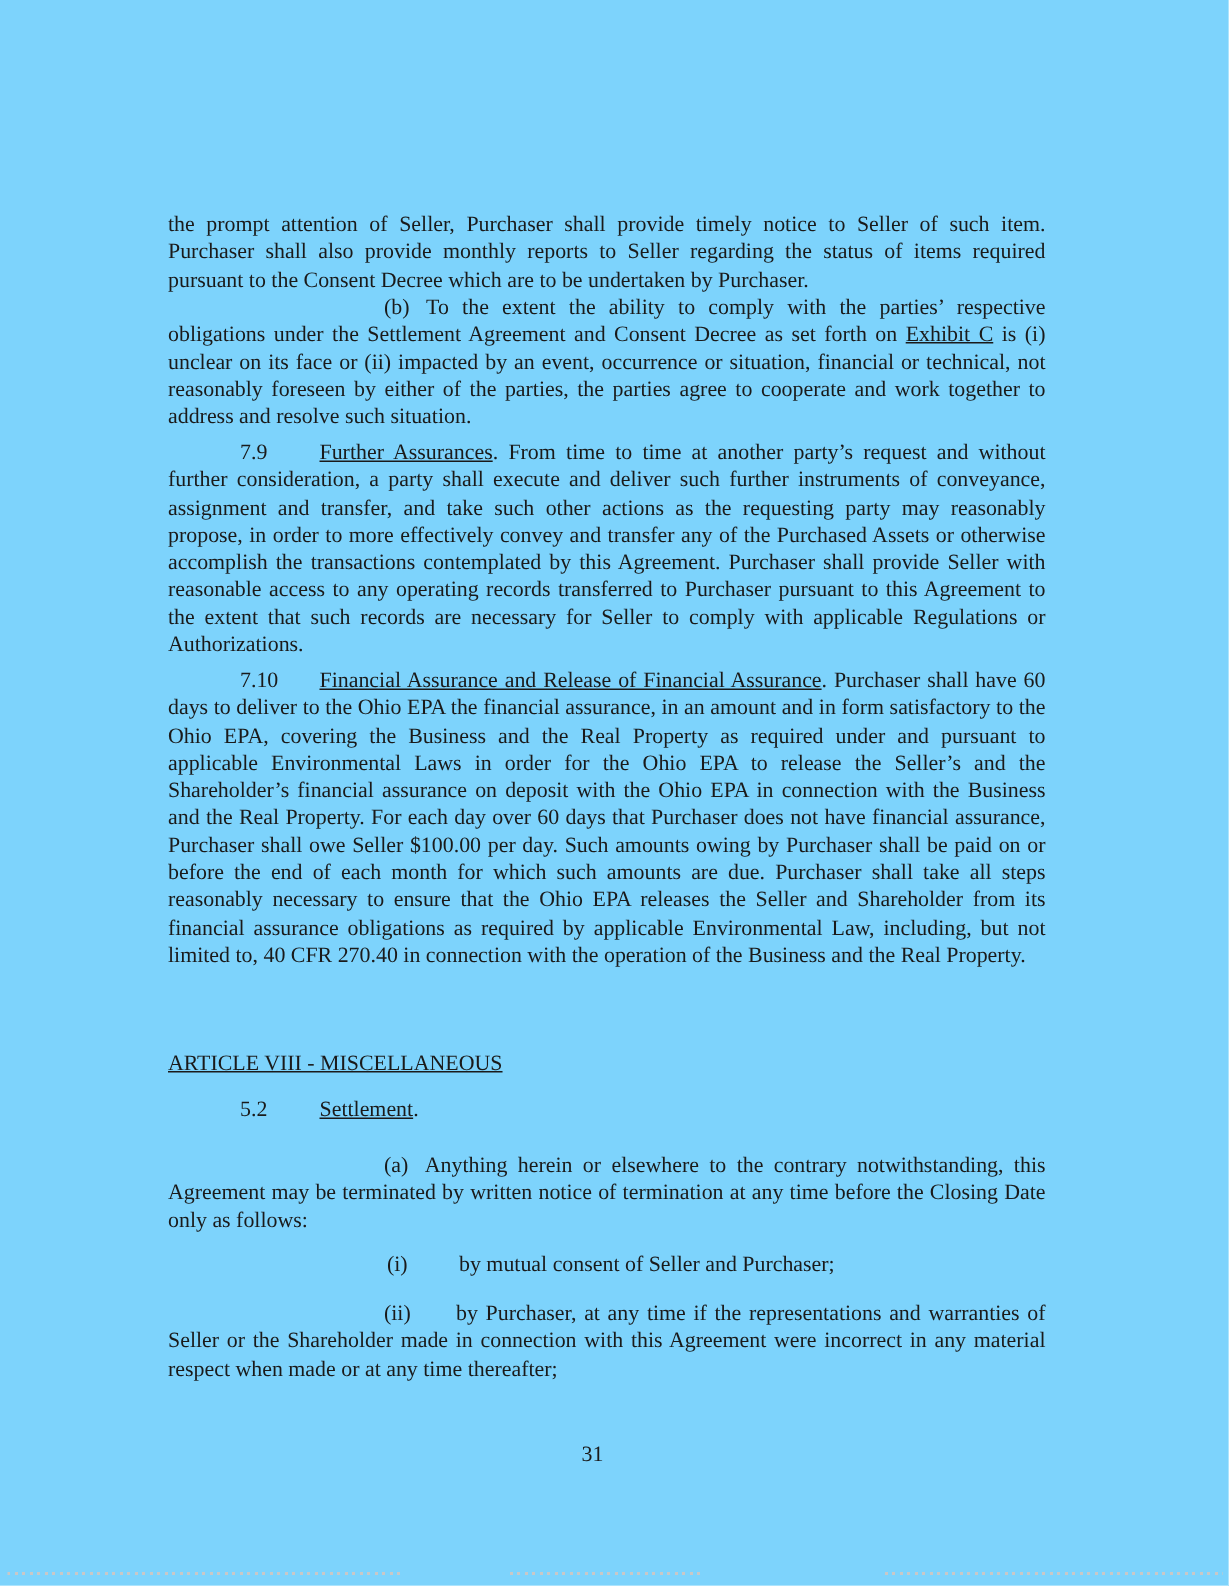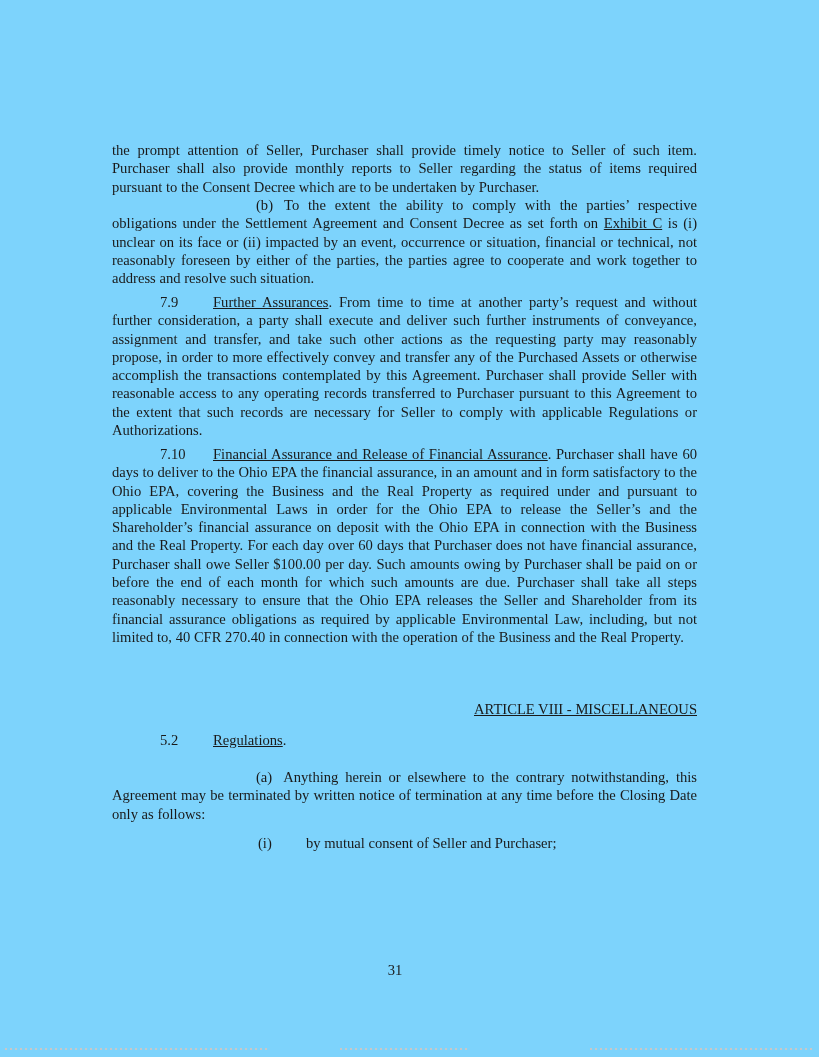--- a/index.html
+++ b/index.html
@@ -6,45 +6,46 @@
     body { width: 819px; height: 1057px; position: relative; overflow: hidden; }
     .page {
       position: absolute; left: 0; top: 0; width: 819px; height: 1057px;
       background: #7dd3fc; color: #1a1a1a;
       font-family: "Liberation Serif", serif; font-size: 14.6px; line-height: 18.3px; text-decoration: underline;
     }
     .para { position: absolute; left: 112px; width: 585px; margin: 0; text-align: justify; }
     .ind1 { display: inline-block; width: 48px; }
     .num { display: inline-block; width: 53px; }
     .u { text-decoration: underline; }
-    .heading { position: absolute; left: 112px; width: 585px; text-align: right; }
+    .heading { position: absolute; left: 112px; width: 585px; text-align: left; }
     .item-line { position: absolute; }
     .pagenum { position: absolute; left: 0; width: 790px; top: 961px; text-align: center; font-size: 14.6px; }
     .scanline { position: absolute; top: 1048px; height: 2px; background: repeating-linear-gradient(90deg, #c8c8c8 0 2px, transparent 2px 5px); }
   </style>
 </head>
 <body>
 
 <div class="page">
 
   <p class="para" style="top:141px;">the prompt attention of Seller, Purchaser shall provide timely notice to Seller of such item. Purchaser shall also provide monthly reports to Seller regarding the status of items required pursuant to the Consent Decree which are to be undertaken by Purchaser.</p>
 
   <p class="para" style="top:196px;"><span style="display:inline-block;width:144px;"></span><span>(b)</span><span style="display:inline-block;width:11px;"></span><span>To the extent the ability to comply with the parties’ respective obligations under the Settlement Agreement and Consent Decree as set forth on </span><span class="u">Exhibit C</span><span> is (i) unclear on its face or (ii) impacted by an event, occurrence or situation, financial or technical, not reasonably foreseen by either of the parties, the parties agree to cooperate and work together to address and resolve such situation.</span></p>
 
   <p class="para" style="top:293px;"><span class="ind1"></span><span class="num">7.9</span><span class="u">Further Assurances</span><span>. From time to time at another party’s request and without further consideration, a party shall execute and deliver such further instruments of conveyance, assignment and transfer, and take such other actions as the requesting party may reasonably propose, in order to more effectively convey and transfer any of the Purchased Assets or otherwise accomplish the transactions contemplated by this Agreement. Purchaser shall provide Seller with reasonable access to any operating records transferred to Purchaser pursuant to this Agreement to the extent that such records are necessary for Seller to comply with applicable Regulations or Authorizations.</span></p>
 
   <p class="para" style="top:445px;"><span class="ind1"></span><span class="num">7.10</span><span class="u">Financial Assurance and Release of Financial Assurance</span><span>. Purchaser shall have 60 days to deliver to the Ohio EPA the financial assurance, in an amount and in form satisfactory to the Ohio EPA, covering the Business and the Real Property as required under and pursuant to applicable Environmental Laws in order for the Ohio EPA to release the Seller’s and the Shareholder’s financial assurance on deposit with the Ohio EPA in connection with the Business and the Real Property. For each day over 60 days that Purchaser does not have financial assurance, Purchaser shall owe Seller $100.00 per day. Such amounts owing by Purchaser shall be paid on or before the end of each month for which such amounts are due. Purchaser shall take all steps reasonably necessary to ensure that the Ohio EPA releases the Seller and Shareholder from its financial assurance obligations as required by applicable Environmental Law, including, but not limited to, 40 CFR 270.40 in connection with the operation of the Business and the Real Property.</span></p>
 
   <div class="heading" style="top:700px;"><span class="u">ARTICLE VIII - MISCELLANEOUS</span></div>
 
-  <div class="item-line" style="top:731px; left:160px;"><span class="num">5.2</span><span class="u">Regulations</span><span>.</span></div>
+  <div class="item-line" style="top:731px; left:160px;"><span class="num">5.2</span><span class="u">Settlement</span><span>.</span></div>
 
   <p class="para" style="top:768px;"><span style="display:inline-block;width:144px;"></span><span>(a)</span><span style="display:inline-block;width:11px;"></span><span>Anything herein or elsewhere to the contrary notwithstanding, this Agreement may be terminated by written notice of termination at any time before the Closing Date only as follows:</span></p>
 
   <div class="item-line" style="top:834px; left:258px;"><span style="display:inline-block;width:48px;">(i)</span><span>by mutual consent of Seller and Purchaser;</span></div>
 
+  <p class="para" style="top:867px;"><span style="display:inline-block;width:144px;"></span><span style="display:inline-block;width:48px;">(ii)</span><span>by Purchaser, at any time if the representations and warranties of Seller or the Shareholder made in connection with this Agreement were incorrect in any material respect when made or at any time thereafter;</span></p>
 
   <div class="pagenum">31</div>
 
   <div class="scanline" style="left:5px; width:265px;"></div>
   <div class="scanline" style="left:340px; width:130px;"></div>
   <div class="scanline" style="left:590px; width:225px;"></div>
 </div>
 
 </body></html>

